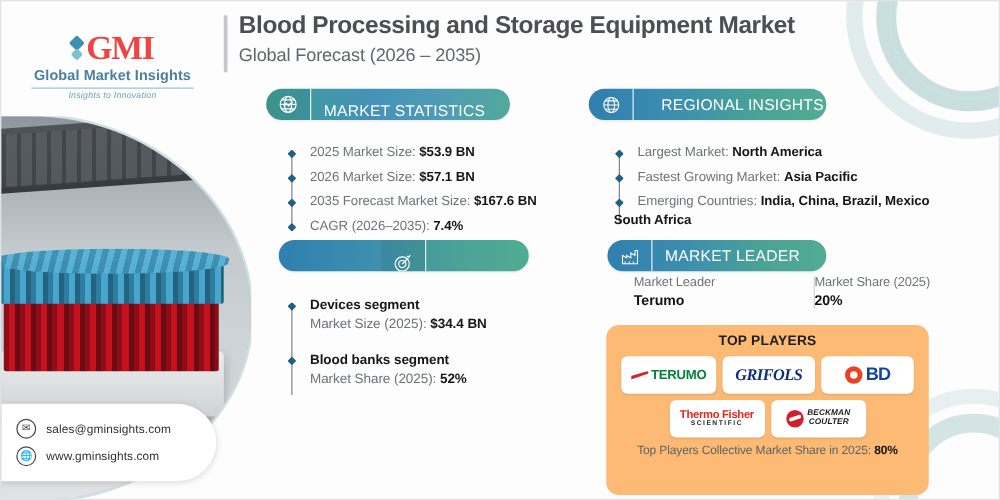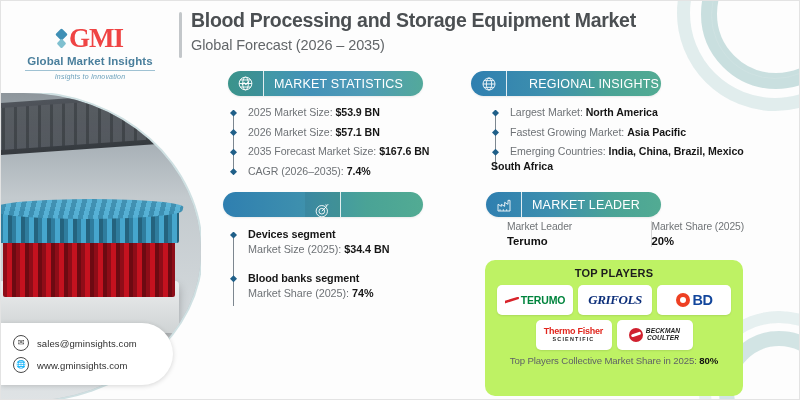--- a/index.html
+++ b/index.html
@@ -130,28 +130,28 @@
     display:flex; align-items:center; justify-content:center;
     border-right:1.5px solid rgba(255,255,255,.85);
   }
   .badge .blabel {
     font-size:12.5px; color:#fff; font-weight:400;
     padding-left:10px; letter-spacing:.2px; white-space:nowrap;
   }
   .g-teal-blue { background:linear-gradient(90deg,#3f9e94 0%,#4492b8 42%,#4f9bb6 70%,#53a99b 100%); }
   .g-blue-teal { background:linear-gradient(90deg,#2f7fb0 0%,#3d8fae 38%,#4aa396 72%,#52ab93 100%); }
 
-  #badge-market  { left:227px; top:70px;  width:195px; }
+  #badge-market  { left:212px; top:70px;  width:195px;align-items:flex-end; }
   #badge-segment { left:222px; top:191px; width:200px;flex-direction:column; }
   #badge-region  { left:470px; top:70px;  width:190px;gap:12px; }
   #badge-leader  { left:485px; top:191px; width:175px; }
   #badge-market  .bicon, #badge-segment .bicon { background:rgba(0,0,0,.06); }
 
   
-  .blist { position:absolute; }
+  .blist { position:absolute;margin-top:10px; }
   .blist .line { position:absolute; left:4px; top:7px; bottom:9px; width:1.2px; background:#7d8790; }
   .bitem { position:relative; padding-left:19px; margin-bottom:5px; }
   .bitem:before {
     content:""; position:absolute; left:1px; top:4.5px;
     width:7px; height:7px; background:#1f5f88;
     clip-path:polygon(50% 0,100% 50%,50% 100%,0 50%);
   }
   .btext { font-size:10.6px; color:#6e7276; line-height:1.38; letter-spacing:-.05px; }
   .btext b { color:#161616; font-weight:700; }
   .btext .bold-head { color:#161616; font-weight:700; display:block; }
@@ -168,21 +168,21 @@
     display:flex; align-items:flex-start;
   }
   .leader-col { flex:1; }
   .leader-col.right { padding-left:0; border-left:1px solid #d5d5d5; margin-left:4px; }
   .leader-lbl { font-size:10.3px; color:#707477; letter-spacing:-.1px; }
   .leader-val { font-size:11.3px; color:#111; font-weight:700; margin-top:3px; }
 
   
   .players {
     position:absolute; left:484px; top:259px; width:258px; height:136px;
-    background:#bef264; border-radius:10px; padding:7px 10px 0;
+    background:#fdba74; border-radius:10px; padding:7px 10px 0;
   }
   .players-title { text-align:center; font-size:11px; font-weight:700; color:#1d1d1d; letter-spacing:.2px; }
   .logo-grid { display:flex; flex-wrap:wrap; justify-content:center; gap:5px; margin-top:6px; }
   .logo-card {
     background:#fff; border-radius:5px; height:30px;
     display:flex; align-items:center; justify-content:center;
     box-shadow:0 1px 2px rgba(0,0,0,.10);
     padding:0 6px;
   }
   .lc-terumo { width:76px; }
@@ -308,21 +308,21 @@
       <div class="btext">
         <span class="bold-head">Devices segment</span>
         <span>Market Size (2025):</span>
         <b>$34.4 BN</b>
       </div>
     </div>
     <div class="bitem">
       <div class="btext">
         <span class="bold-head">Blood banks segment</span>
         <span>Market Share (2025):</span>
-        <b>74%</b>
+        <b>52%</b>
       </div>
     </div>
   </div>
 
   <div class="badge g-blue-teal" id="badge-region">
     <span class="bicon">
       <svg width="16" height="16" viewBox="0 0 24 24" fill="none" stroke="#ffffff" stroke-width="1.3">
         <circle cx="12" cy="12" r="9"></circle>
           <ellipse cx="12" cy="12" rx="4" ry="9"></ellipse>
         <path d="M3 12h18M4.5 7h15M4.5 17h15"></path>

